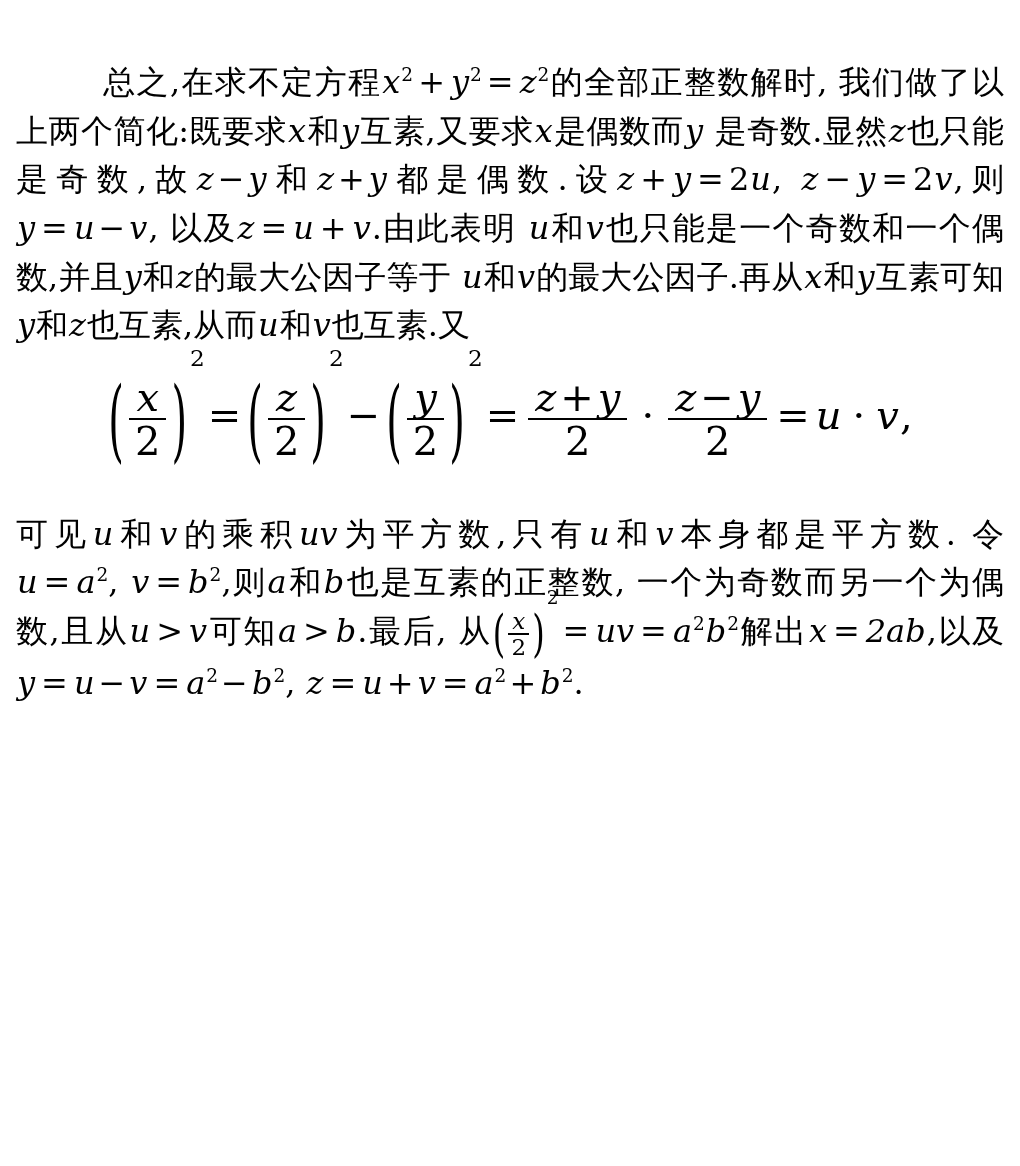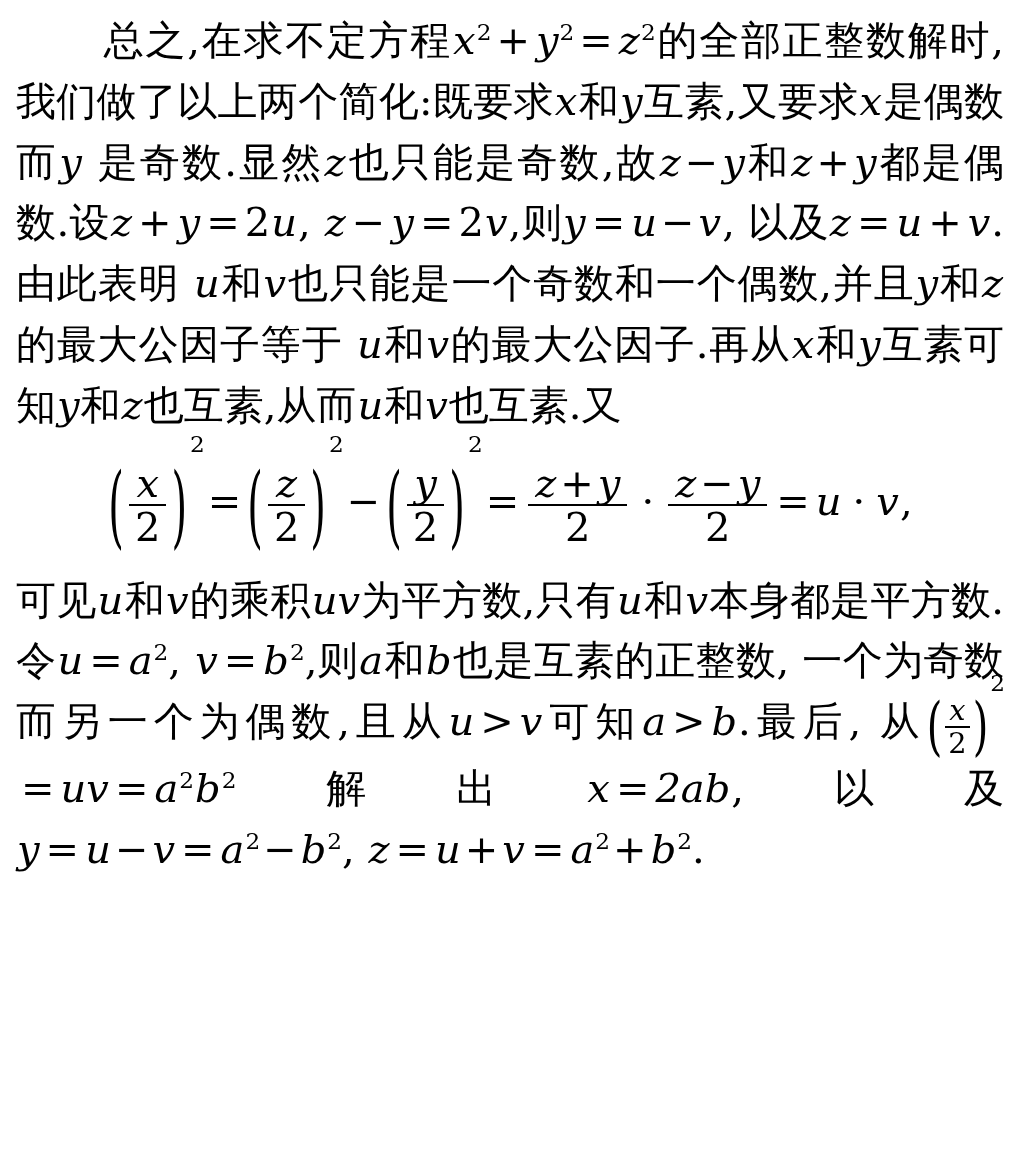--- a/index.html
+++ b/index.html
@@ -15,26 +15,27 @@
     color: #000000;
   }
   .page {
     width: 1020px;
     height: 1166px;
     box-sizing: border-box;
     padding: 10px 16px 0 16px;
     position: relative;
   }
   .para {
-    font-size: 40px;
+    font-size: 32px;
     line-height: 1.52;
     text-align: justify;
     text-justify: inter-character;
     letter-spacing: 0px;
     word-spacing: 0px;
+    margin-top: 48px;
   }
   .para .indent {
     display: inline-block;
     width: 86px;
   }
   
   i.v {
     font-family: "DejaVu Serif", "Liberation Serif", serif;
     font-style: italic;
     padding: 0 1px;

